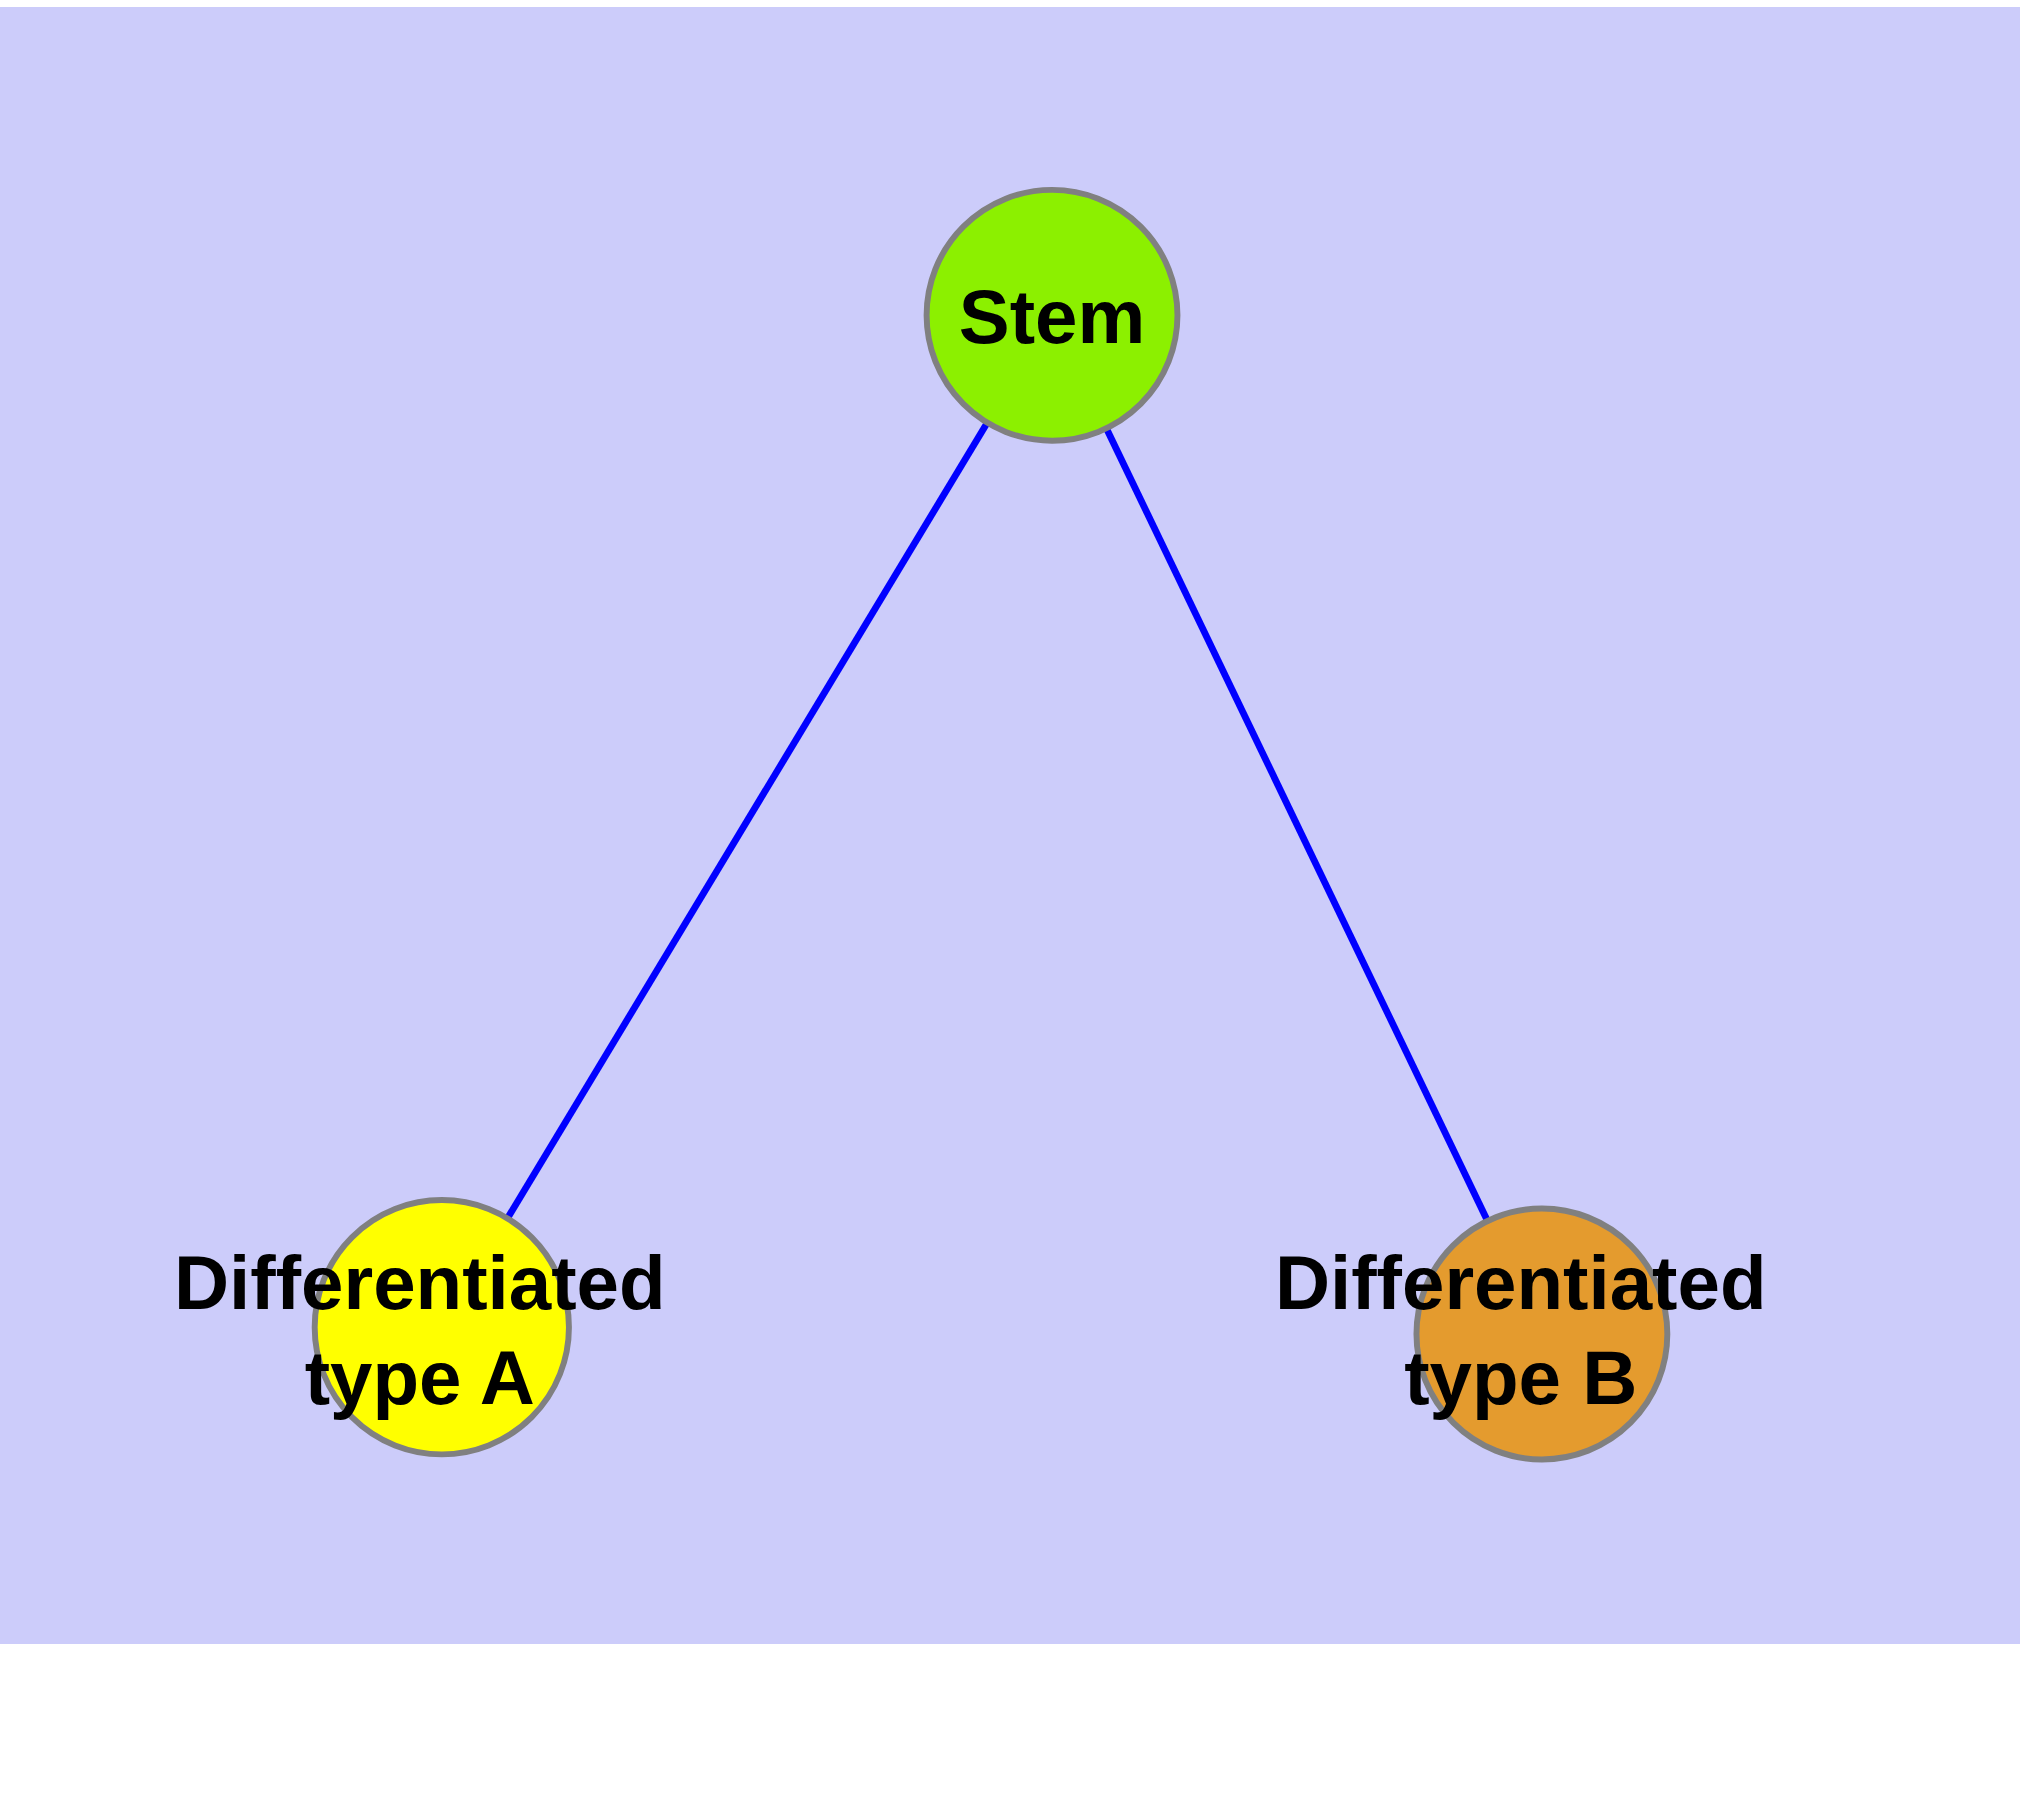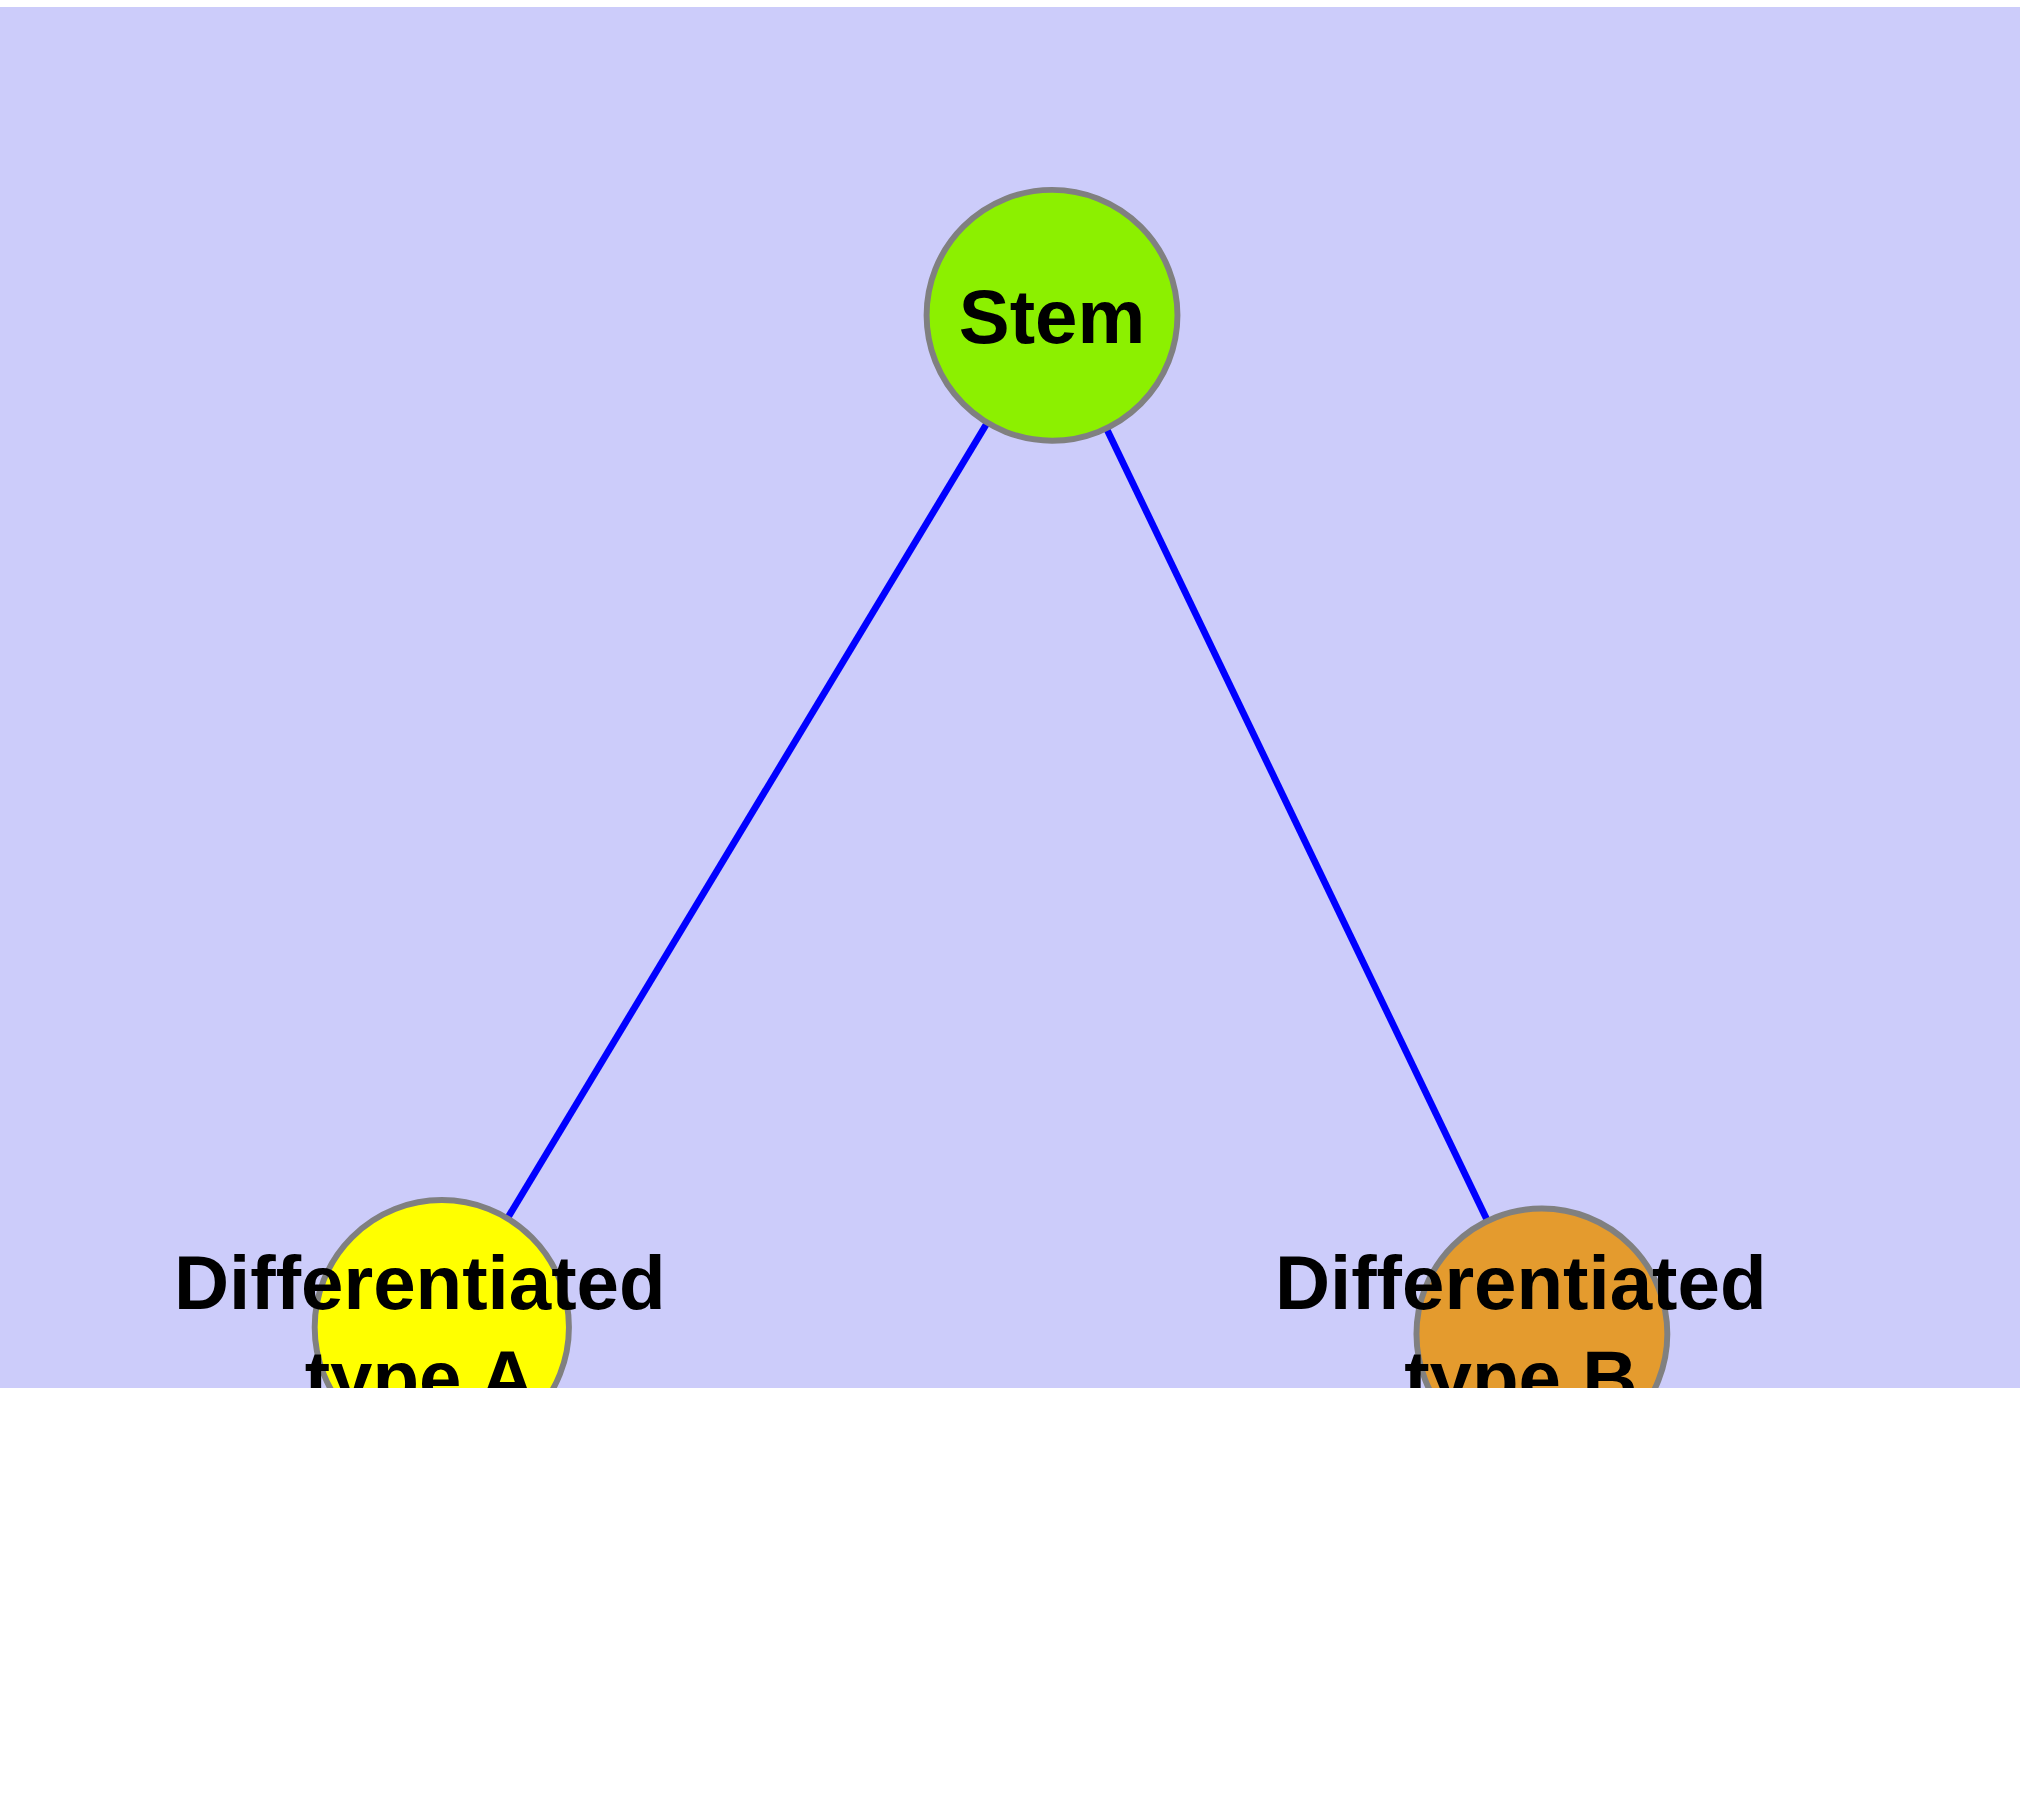--- a/index.html
+++ b/index.html
@@ -4,21 +4,21 @@
 <title>Cell lineage graph</title>
 <style>
   html, body {
     margin: 0;
     padding: 0;
     background: #ffffff;
   }
   #canvas {
     position: relative;
     width: 2021px;
-    height: 1388px;
+    height: 1644px;
     overflow: hidden;
     background: #ffffff;
     font-family: "Liberation Sans", "DejaVu Sans", sans-serif;
     text-decoration: underline;
   }
   #plot-area {
     position: absolute;
     left: 0;
     top: 6.8px;
     width: 2021px;

